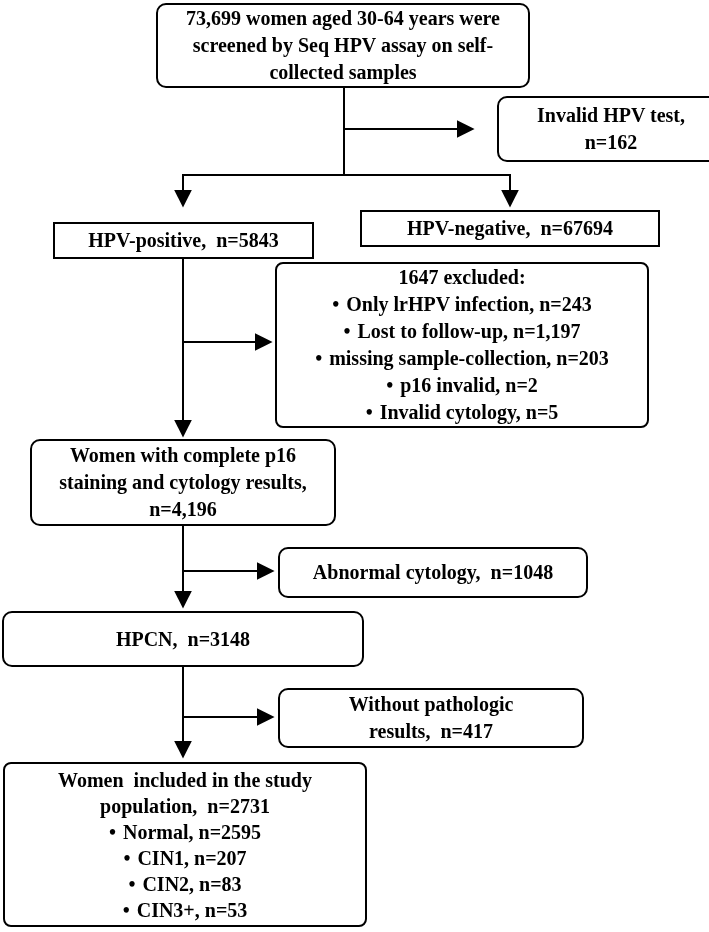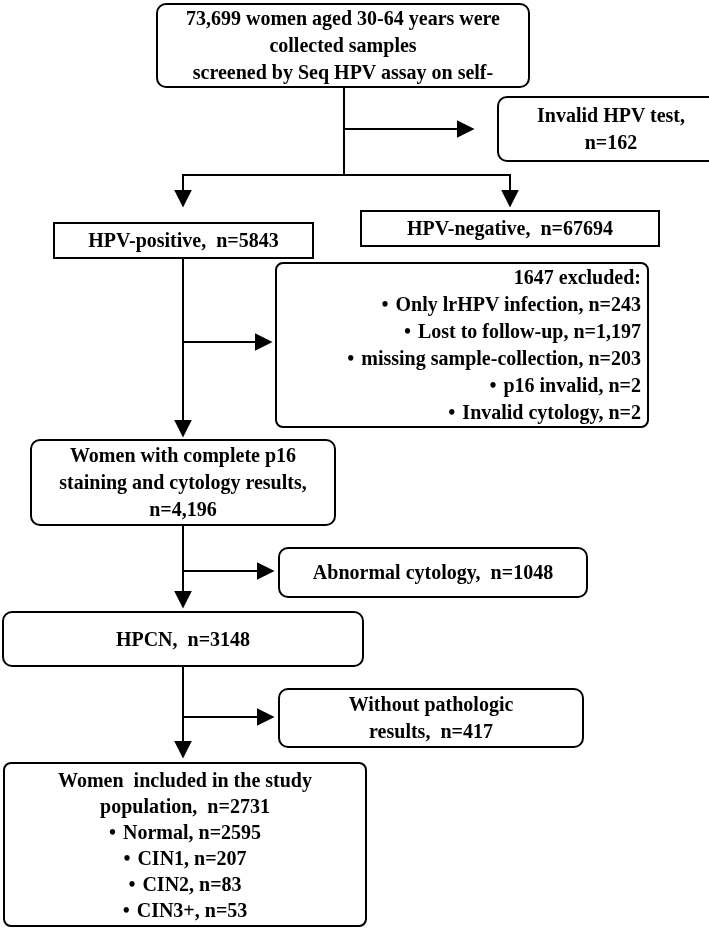--- a/index.html
+++ b/index.html
@@ -34,21 +34,21 @@
     padding: 1px 6px;
     z-index: 2;
   }
   .box .line {
     font-size: 20px;
     line-height: 27px;
     text-align: center;
     white-space: pre-wrap;
   }
   .box.left-align .line {
-    text-align: right;
+    text-align: center;
   }
   .box.tight .line {
     line-height: 26px;
   }
   .bullet {
     margin-right: 7px;
   }
   .r10 { border-radius: 10px; }
   .r8  { border-radius: 8px; }
 </style>
@@ -71,22 +71,22 @@
     <line x1="183" y1="247" x2="183" y2="434" stroke="#000" stroke-width="2" marker-end="url(#arrow)"></line>
     <line x1="183" y1="342" x2="269" y2="342" stroke="#000" stroke-width="2" marker-end="url(#arrow)"></line>
     <line x1="183" y1="525" x2="183" y2="605" stroke="#000" stroke-width="2" marker-end="url(#arrow)"></line>
     <line x1="183" y1="571" x2="271" y2="571" stroke="#000" stroke-width="2" marker-end="url(#arrow)"></line>
     <line x1="183" y1="666" x2="183" y2="755" stroke="#000" stroke-width="2" marker-end="url(#arrow)"></line>
     <line x1="183" y1="717" x2="271" y2="717" stroke="#000" stroke-width="2" marker-end="url(#arrow)"></line>
   </svg>
 
   <div class="box r10" style="left:156px;top:3px;width:374px;height:85px;">
     <div class="line">73,699 women aged 30-64 years were</div>
+    <div class="line">screened by Seq HPV assay on self-</div>
     <div class="line">collected samples</div>
-    <div class="line">screened by Seq HPV assay on self-</div>
   </div>
 
   <div class="box r10" style="left:478px;top:96px;width:228px;height:66px;margin-left:19px;">
     <div class="line">Invalid HPV test,</div>
     <div class="line">n=162</div>
   </div>
 
   <div class="box" style="left:53px;top:210px;width:261px;height:37px;margin-top:12px;">
     <div class="line">HPV-positive,  n=5843</div>
   </div>
@@ -94,21 +94,21 @@
   <div class="box" style="left:360px;top:210px;width:300px;height:37px;">
     <div class="line">HPV-negative,  n=67694</div>
   </div>
 
   <div class="box left-align r8" style="left:275px;top:262px;width:374px;height:166px;">
     <div class="line">1647 excluded:</div>
     <div class="line"><span class="bullet">•</span><span>Only lrHPV infection, n=243</span></div>
     <div class="line"><span class="bullet">•</span><span>Lost to follow-up, n=1,197</span></div>
     <div class="line"><span class="bullet">•</span><span>missing sample-collection, n=203</span></div>
     <div class="line"><span class="bullet">•</span><span>p16 invalid, n=2</span></div>
-    <div class="line"><span class="bullet">•</span><span>Invalid cytology, n=2</span></div>
+    <div class="line"><span class="bullet">•</span><span>Invalid cytology, n=5</span></div>
   </div>
 
   <div class="box r10" style="left:30px;top:439px;width:306px;height:87px;">
     <div class="line">Women with complete p16</div>
     <div class="line">staining and cytology results,</div>
     <div class="line">n=4,196</div>
   </div>
 
   <div class="box r10" style="left:278px;top:547px;width:310px;height:51px;">
     <div class="line">Abnormal cytology,  n=1048</div>

